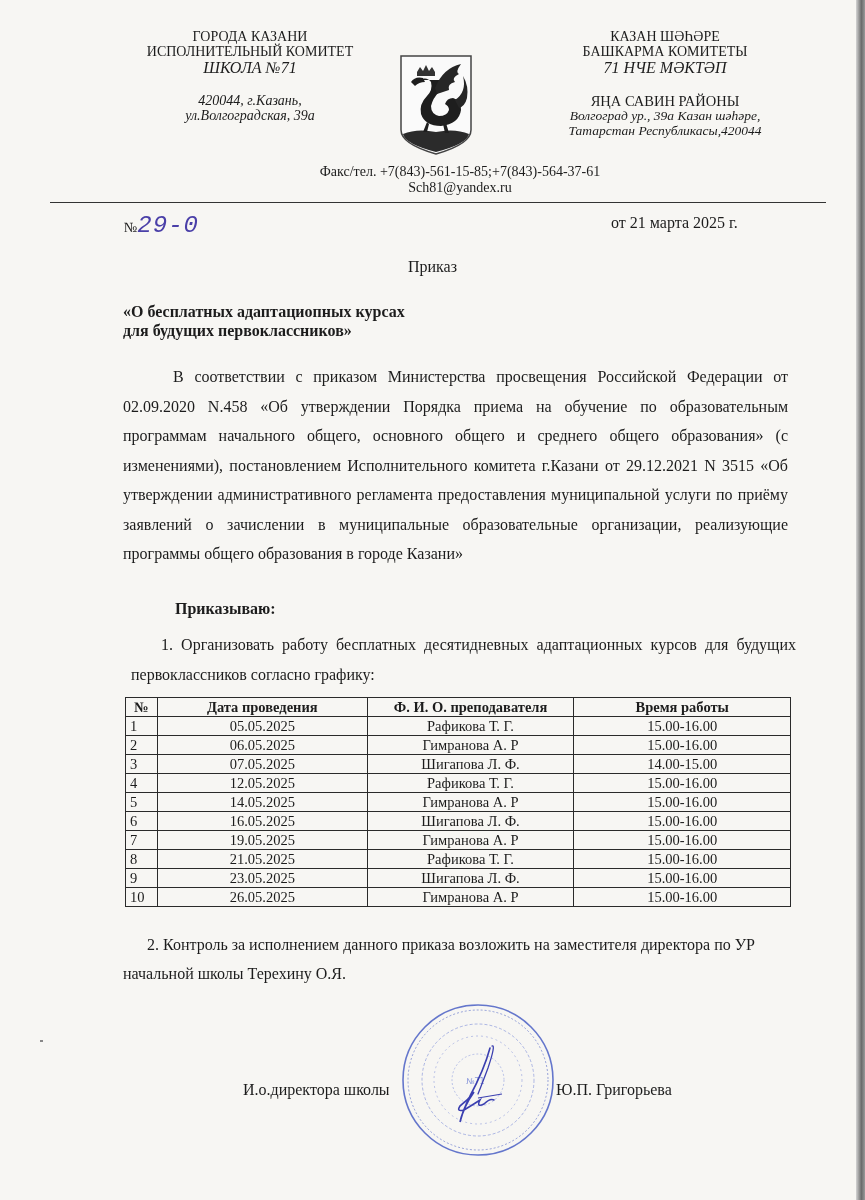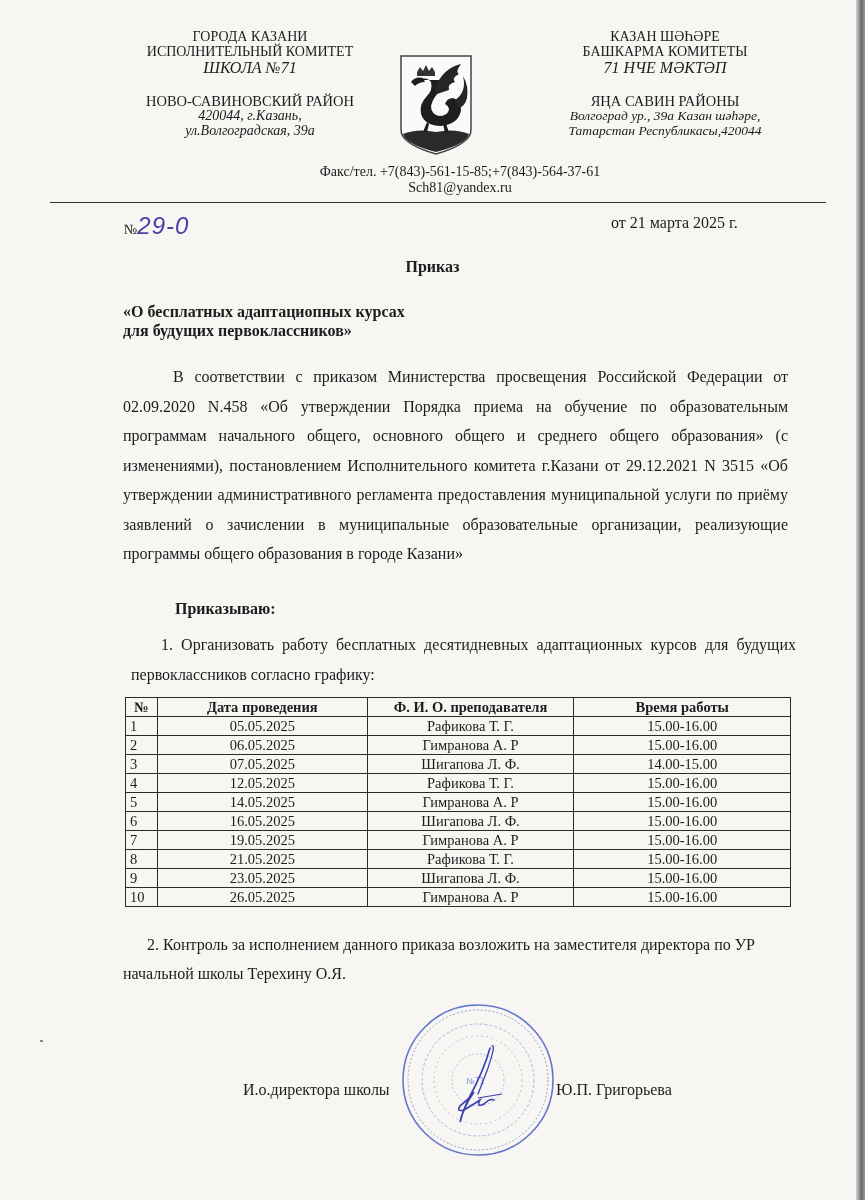--- a/index.html
+++ b/index.html
@@ -22,24 +22,24 @@
   .hdr-mid { font-size: 14.5px; display: block; }
   .hdr-addr { font-size: 14px; display: block; font-style: italic; }
   .hdr-right .hdr-addr { font-size: 13.5px; }
 
   .emblem { left: 397px; top: 52px; width: 78px; height: 104px; }
 
   .contacts { left: 300px; top: 164px; width: 320px; text-align: center; font-size: 14px; line-height: 1.15; }
   .rule { left: 50px; top: 202px; width: 776px; height: 0; border-top: 1.5px solid #333; }
 
   .ordnum { left: 124px; top: 212px; font-size: 14px; }
-  .ordnum .hand { font-family: Liberation Sans, sans-serif; font-style: italic; color: #4a3fa8; font-size: 24px; letter-spacing: 1px; }
+  .ordnum .hand { font-family: Liberation Mono, monospace; font-style: italic; color: #4a3fa8; font-size: 24px; letter-spacing: 1px; }
   .orddate { left: 611px; top: 214px; font-size: 16px; }
 
-  .prikaz { left: 0; width: 865px; top: 258px; text-align: center; font-size: 16px; font-weight: bold; }
+  .prikaz { left: 0; width: 865px; top: 258px; text-align: center; font-size: 16px; }
 
   .subject { left: 123px; top: 302px; font-size: 16px; font-weight: bold; line-height: 1.2; }
 
   .para { left: 123px; top: 362px; width: 665px; font-size: 16px; line-height: 29.5px; text-align: justify; }
   .para .indent { display: inline-block; width: 50px; }
 
   .orders-head { left: 175px; top: 600px; font-size: 16px; font-weight: bold; }
 
   .item1 { left: 131px; top: 630px; width: 665px; font-size: 16px; line-height: 29.5px; text-align: justify; }
 
@@ -65,21 +65,20 @@
 </style>
 </head>
 <body>
 
 <div class="scan-edge"></div>
 
 <div class="abs hdr-block hdr-left">
   <span class="hdr-small">ГОРОДА КАЗАНИ</span>
   <span class="hdr-small">ИСПОЛНИТЕЛЬНЫЙ КОМИТЕТ</span>
   <span class="hdr-big">ШКОЛА №71</span>
-  <span class="hdr-mid">НОВО-САВИНОВСКИЙ РАЙОН</span>
   <span class="hdr-addr">420044, г.Казань,</span>
   <span class="hdr-addr">ул.Волгоградская, 39а</span>
 </div>
 
 <div class="abs emblem">
   <svg width="78" height="104" viewBox="0 0 78 104">
     <path d="M4 4 H74 V78 Q74 92 39 102 Q4 92 4 78 Z" fill="#fafafa" stroke="#444" stroke-width="1.5"></path>
     <path d="M6 82 Q20 76 39 80 Q58 76 72 82 Q70 92 39 100 Q8 92 6 82 Z" fill="#2b2b2b"></path>
 
     <path d="M20 20 l3 -5 l3 4 l3 -6 l3 6 l3 -4 l3 5 v4 h-18 z" fill="#333"></path>

